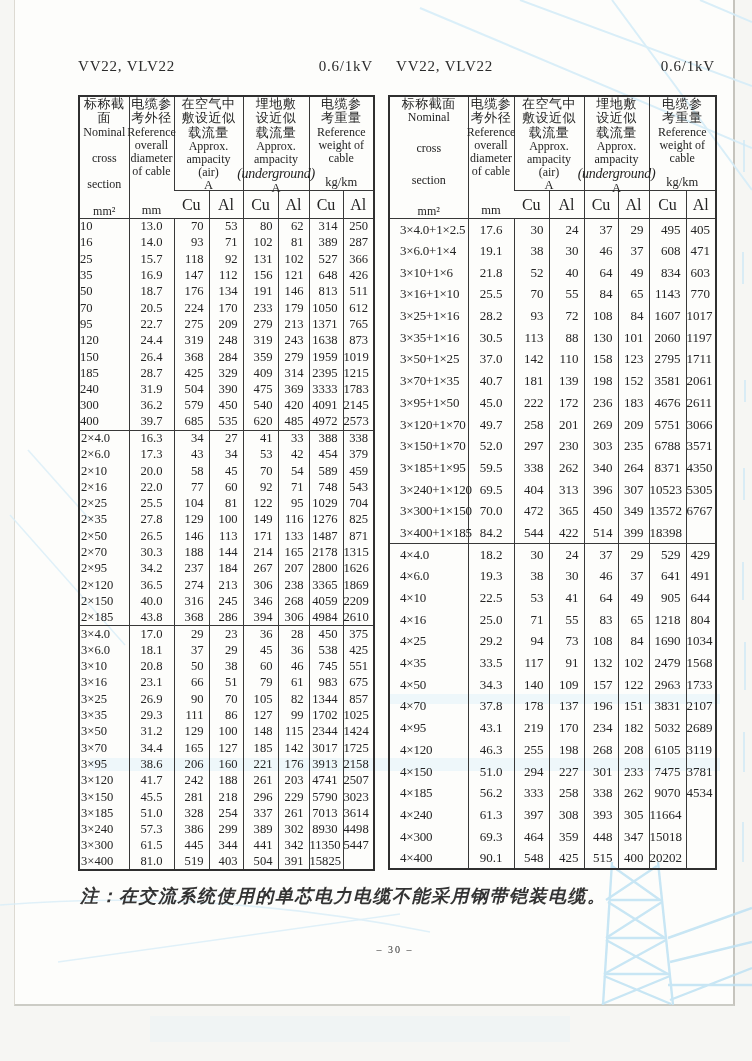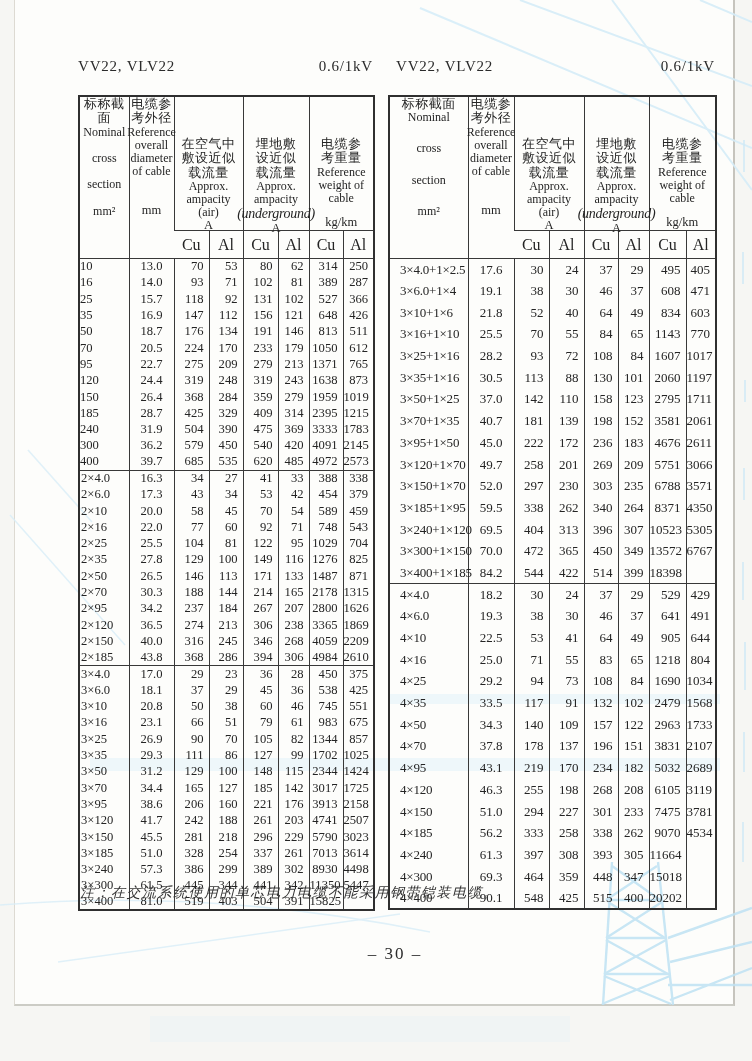--- a/index.html
+++ b/index.html
@@ -32,41 +32,41 @@
     padding:0;margin:0;box-sizing:border-box;
     font-family:"Liberation Serif","DejaVu Serif",serif;
     color:#242424;font-weight:normal;
   }
   .tbl th:first-child,.tbl td:first-child{border-left:none;}
   .tbl tbody tr:first-child td{border-top:1.5px solid #383838;}
   .tbl tr.subrow th{border-top:1.3px solid #383838;height:28px;font-size:16px;text-align:center;}
   .h-cell{vertical-align:top;padding:3px 1px 2px;}
   .vwrap{display:flex;flex-direction:column;align-items:center;text-align:center;line-height:1.1;}
   .vwrap.tall{height:121px;}
-  .vwrap.grp{height:93px;margin-top:40px;}
+  .vwrap.grp{height:93px;}
   .vwrap.spread{justify-content:space-between;}
   .zh{font-size:13px;letter-spacing:0.5px;}
   .en{font-size:12px;}
   .en.small{font-size:14px;letter-spacing:-0.3px;font-style:italic;}
   .unit-bottom{margin-top:auto;font-size:12.5px;}
   .tbl-left td{height:16.3px;font-size:12.6px;}
   .tbl-right td{height:21.7px;font-size:13px;}
   td.c-lab{text-align:left;padding-left:1px;}
   .tbl-right td.c-lab{padding-left:10px;letter-spacing:-0.2px;}
   td.c-lab-center{text-align:left;}
   td.c-dia{text-align:center;}
   td.c-num{text-align:right;padding-right:5px;}
   
   .footnote{
     position:absolute;left:80px;top:884px;width:600px;
-    font-size:14px;font-style:italic;font-weight:400;letter-spacing:1.5px;color:#333;
+    font-size:18px;font-style:italic;font-weight:700;letter-spacing:1.5px;color:#333;
   }
   .pagenum{
     position:absolute;left:40px;top:944px;width:710px;text-align:center;
-    font-size:17px;letter-spacing:2px;color:#2b2b2b;
+    font-size:10px;letter-spacing:2px;color:#2b2b2b;
   }
 </style>
 </head>
 <body>
 
 <div class="page"></div>
 
 <svg class="wm" width="752" height="1061" viewBox="0 0 752 1061">
   <g stroke="#d6edf8" stroke-width="2" fill="none" opacity="0.9">
     <path d="M420 8 L752 148"></path>

